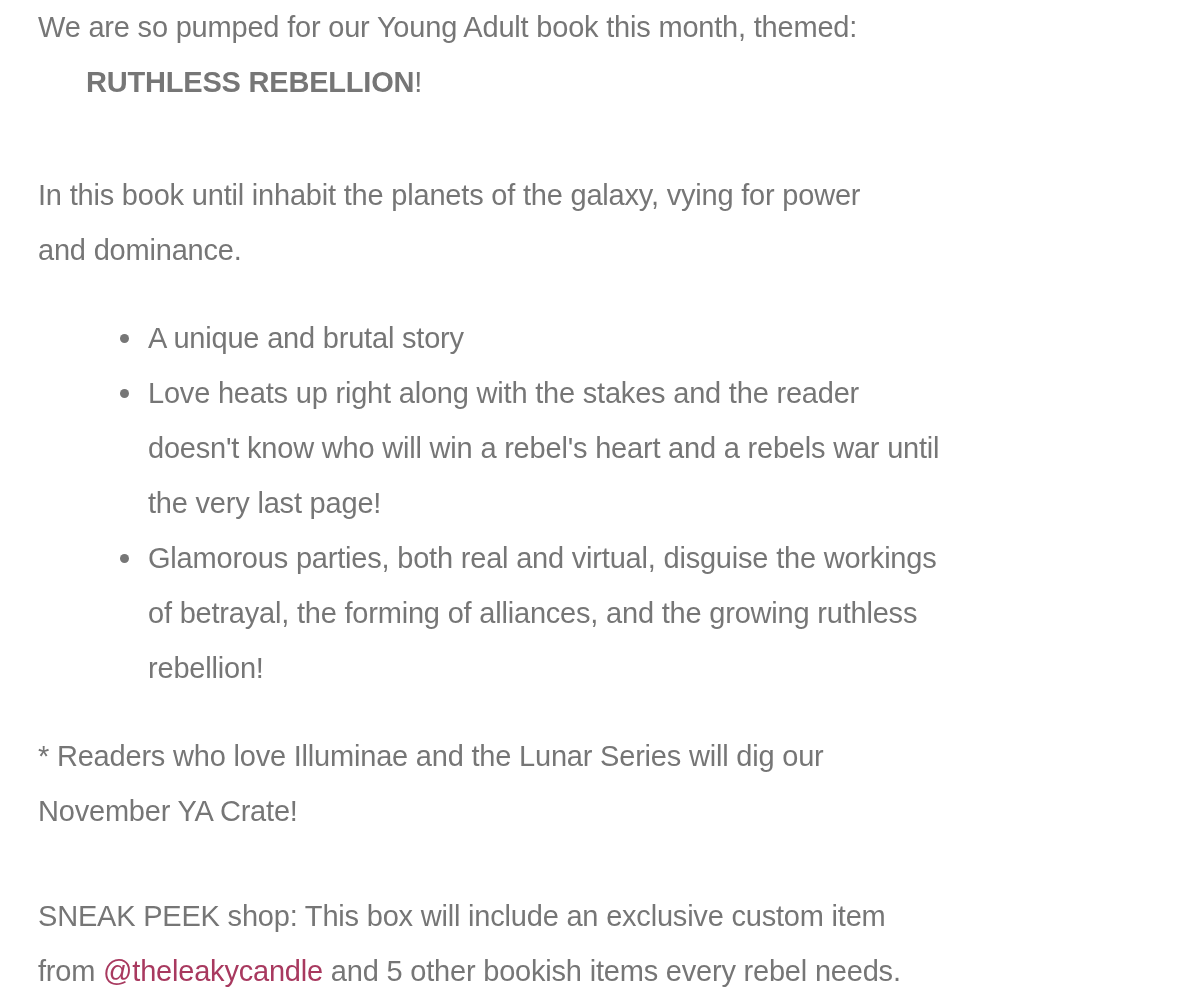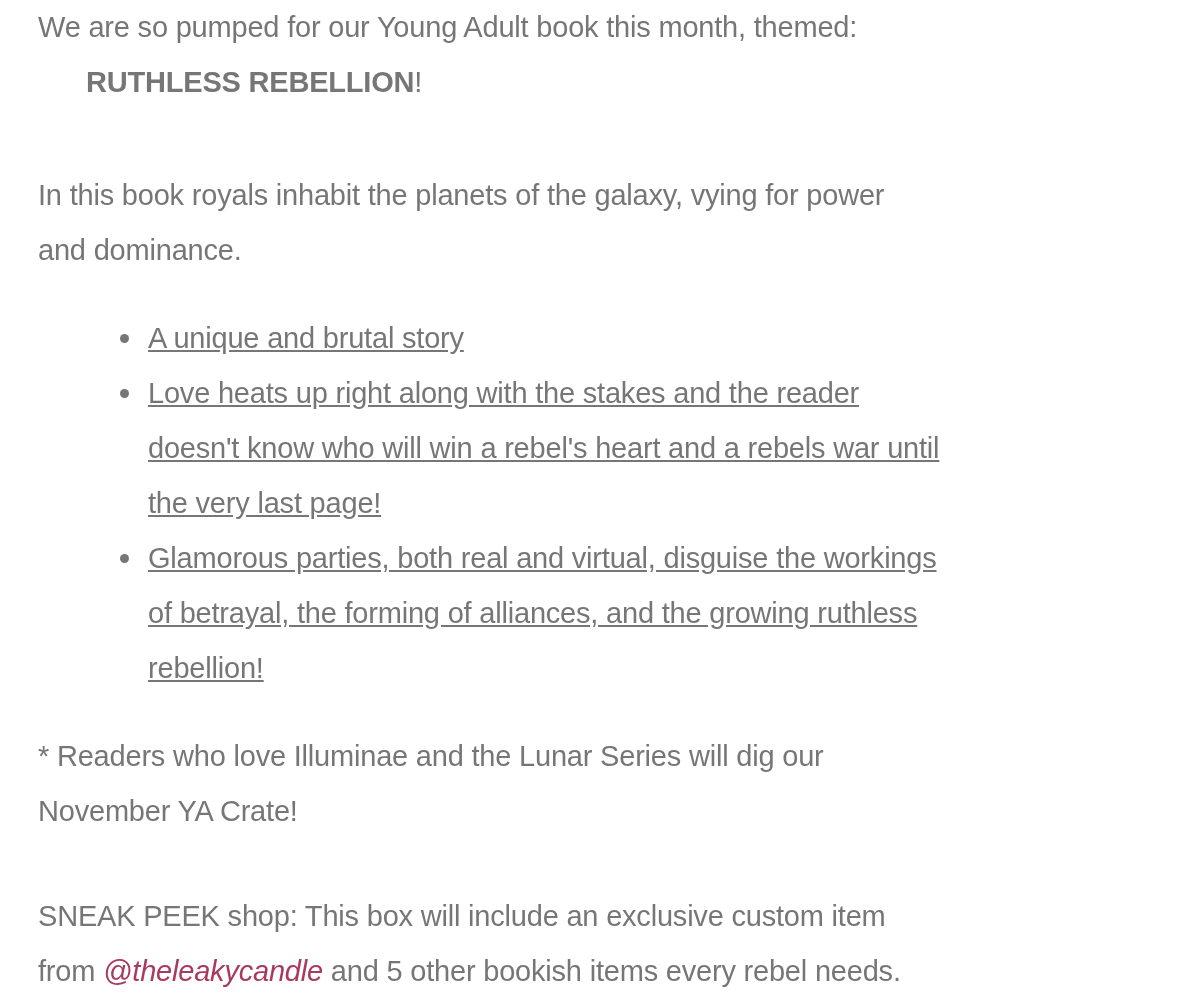--- a/index.html
+++ b/index.html
@@ -30,53 +30,51 @@
   }
   .intro-paragraph      { margin-bottom: 58px; }
   .description-paragraph{ margin-bottom: 33px; }
   .note-paragraph       { margin-bottom: 50px; }
   .sneak-peek-paragraph { margin-bottom: 0; }
   strong { font-weight: bold; color: var(--text); margin-left: 48px; }
   ul.feature-list {
     margin: 0 0 33px 0;
     padding-left: 110px;
     list-style: none;
-    text-decoration: underline;
   }
   ul.feature-list li {
     position: relative;
     white-space: pre-line;
     margin: 0;
   }
   ul.feature-list li::before {
     content: "";
     position: absolute;
     left: -28px;
     top: 23px;
     width: 9px;
     height: 9px;
     border-radius: 50%;
     background: var(--text);
   }
   a.handle-link {
     color: var(--link);
     text-decoration: none;
     cursor: pointer;
-    font-style: italic;
   }
 </style>
 </head>
 <body>
 
 <div class="email-body">
 
   <p class="intro-paragraph"><span>We are so pumped for our Young Adult book this month, themed:
 </span><strong>RUTHLESS REBELLION</strong><span>!</span></p>
 
-  <p class="description-paragraph">In this book royals inhabit the planets of the galaxy, vying for power
+  <p class="description-paragraph">In this book until inhabit the planets of the galaxy, vying for power
 and dominance.</p>
 
   <ul class="feature-list">
     <li>A unique and brutal story</li>
     <li>Love heats up right along with the stakes and the reader
 doesn't know who will win a rebel's heart and a rebels war until
 the very last page!</li>
     <li>Glamorous parties, both real and virtual, disguise the workings
 of betrayal, the forming of alliances, and the growing ruthless
 rebellion!</li>

